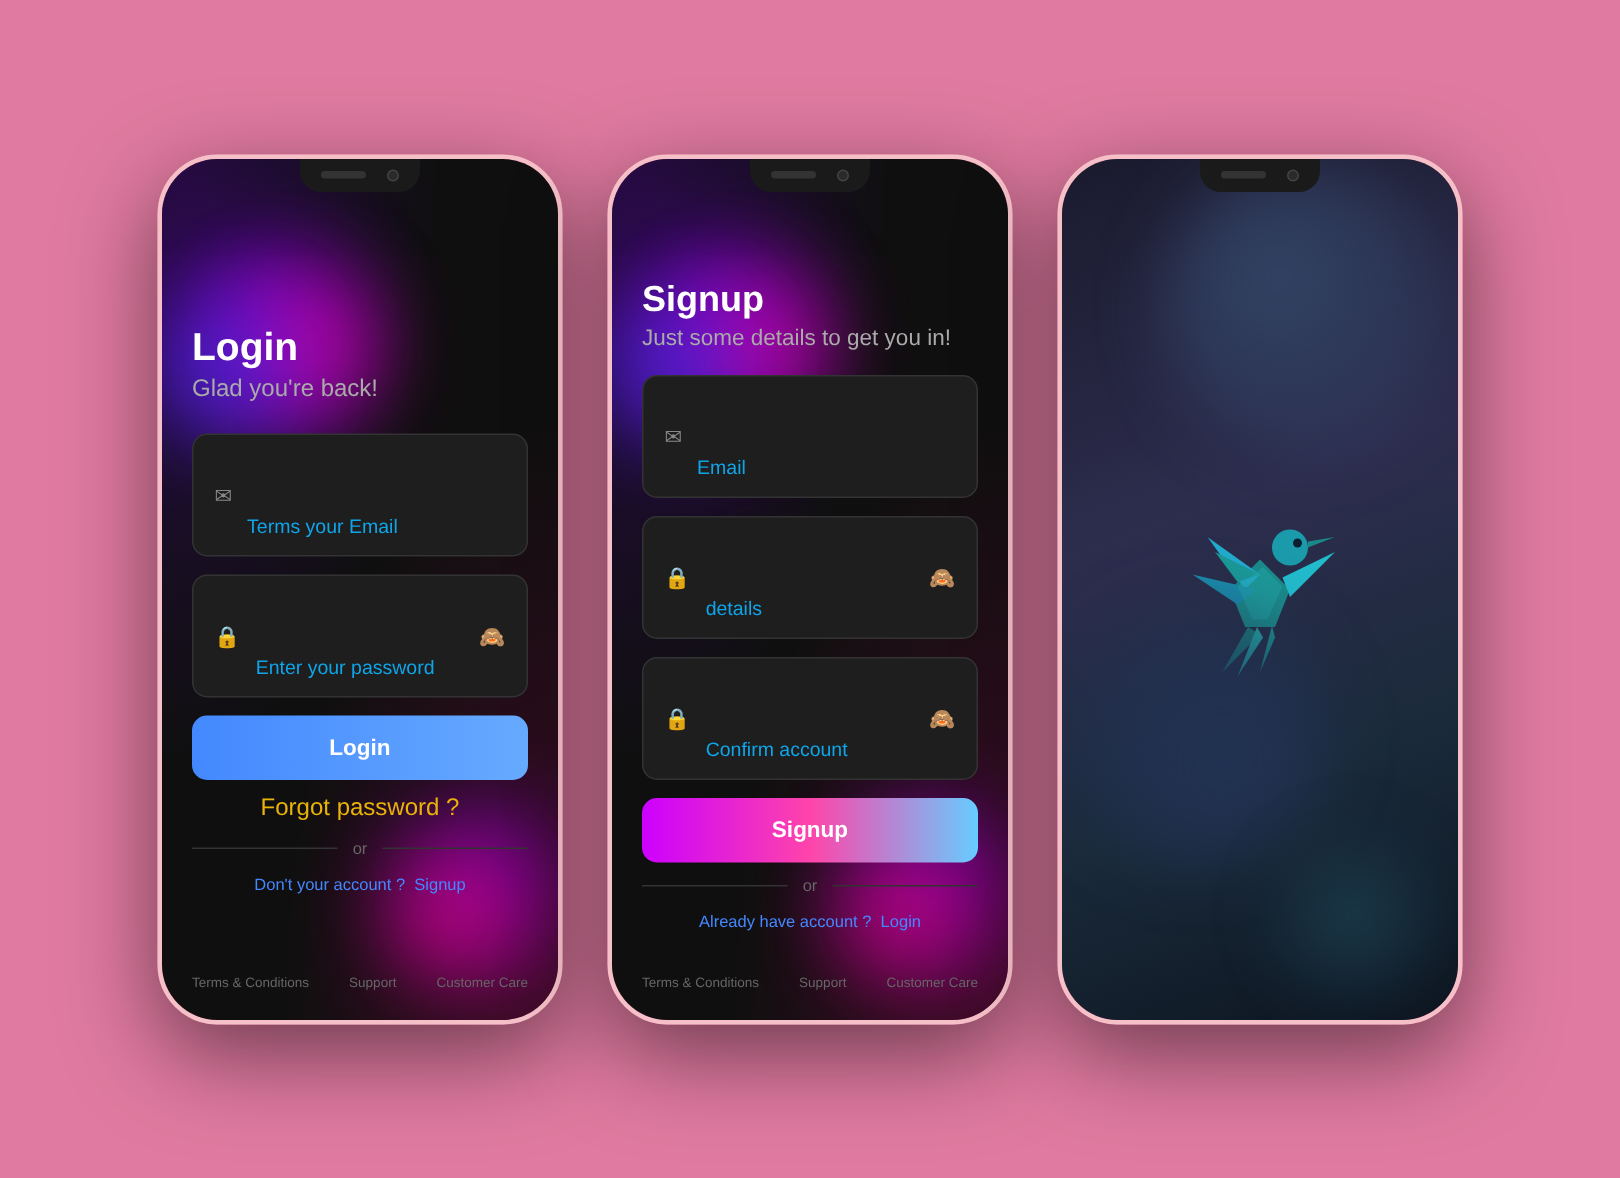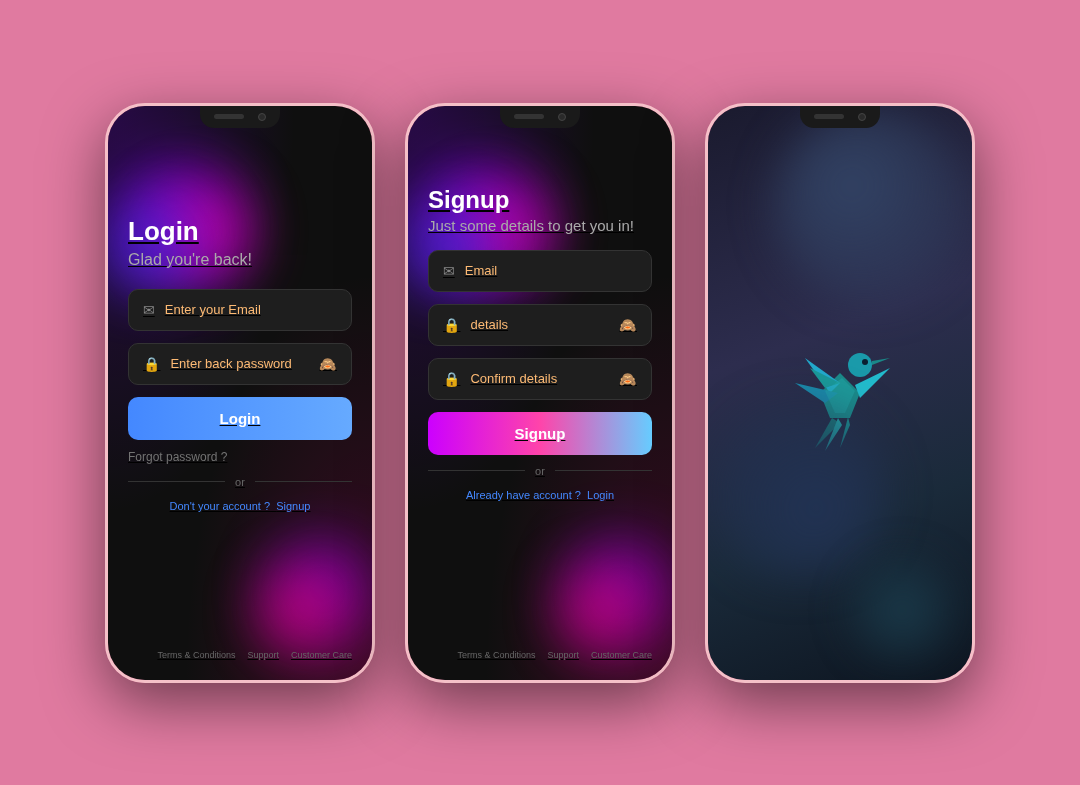--- a/index.html
+++ b/index.html
@@ -25,21 +25,20 @@
       overflow: hidden;
       box-shadow: 0 20px 60px rgba(0,0,0,0.5);
     }
 
     .phone-inner {
       width: 100%;
       height: 100%;
       border-radius: 28px;
       overflow: hidden;
       position: relative;
-      text-decoration: underline;
     }
 
     
     .notch {
       position: absolute;
       top: 0;
       left: 50%;
       transform: translateX(-50%);
       width: 80px;
       height: 22px;
@@ -177,22 +176,23 @@
     }
 
     .input-icon {
       font-size: 14px;
       color: #888;
       flex-shrink: 0;
     }
 
     .input-placeholder {
       font-size: 13px;
-      color: #fdba74;
+      color: #0ea5e9;
       flex: 1;
+      margin-top: 41px;
     }
 
     .input-eye {
       font-size: 14px;
       color: #666;
     }
 
     .btn-primary {
       border-radius: 10px;
       padding: 13px;
@@ -208,23 +208,23 @@
 
     .btn-login {
       background: linear-gradient(90deg, #4488ff, #66aaff);
     }
 
     .btn-signup {
       background: linear-gradient(90deg, #cc00ff, #ff44aa, #66ccff);
     }
 
     .forgot-link {
-      text-align: left;
-      font-size: 12px;
-      color: #737373;
+      text-align: center;
+      font-size: 16px;
+      color: #eab308;
       margin-bottom: 12px;
       position: relative;
       z-index: 2;
       cursor: pointer;
     }
 
     .divider {
       display: flex;
       align-items: center;
       gap: 10px;
@@ -253,21 +253,21 @@
       z-index: 2;
     }
 
     .bottom-link span {
       color: #4488ff;
       cursor: pointer;
     }
 
     .footer-links {
       display: flex;
-      justify-content: flex-end;
+      justify-content: space-between;
       gap: 12px;
       font-size: 9px;
       color: #666;
       position: relative;
       z-index: 2;
       margin-top: auto;
     }
 
     .footer-links span {
       cursor: pointer;
@@ -359,26 +359,26 @@
       <div class="blob blob-bottom-purple"></div>
       <div class="blob blob-bottom-pink"></div>
 
       <div class="login-header">
         <div class="login-title">Login</div>
         <div class="login-subtitle">Glad you're back!</div>
       </div>
 
       <div class="input-field">
         <span class="input-icon">✉</span>
-        <span class="input-placeholder">Enter your Email</span>
+        <span class="input-placeholder">Terms your Email</span>
       </div>
 
       <div class="input-field">
         <span class="input-icon">🔒</span>
-        <span class="input-placeholder">Enter back password</span>
+        <span class="input-placeholder">Enter your password</span>
         <span class="input-eye">🙈</span>
       </div>
 
       <div class="btn-primary btn-login">Login</div>
 
       <div class="forgot-link">Forgot password ?</div>
 
       <div class="divider">
         <div class="divider-line"></div>
         <span class="divider-text">or</span>
@@ -425,21 +425,21 @@
       </div>
 
       <div class="input-field">
         <span class="input-icon">🔒</span>
         <span class="input-placeholder">details</span>
         <span class="input-eye">🙈</span>
       </div>
 
       <div class="input-field">
         <span class="input-icon">🔒</span>
-        <span class="input-placeholder">Confirm details</span>
+        <span class="input-placeholder">Confirm account</span>
         <span class="input-eye">🙈</span>
       </div>
 
       <div class="btn-primary btn-signup">Signup</div>
 
       <div class="divider">
         <div class="divider-line"></div>
         <span class="divider-text">or</span>
         <div class="divider-line"></div>
       </div>

